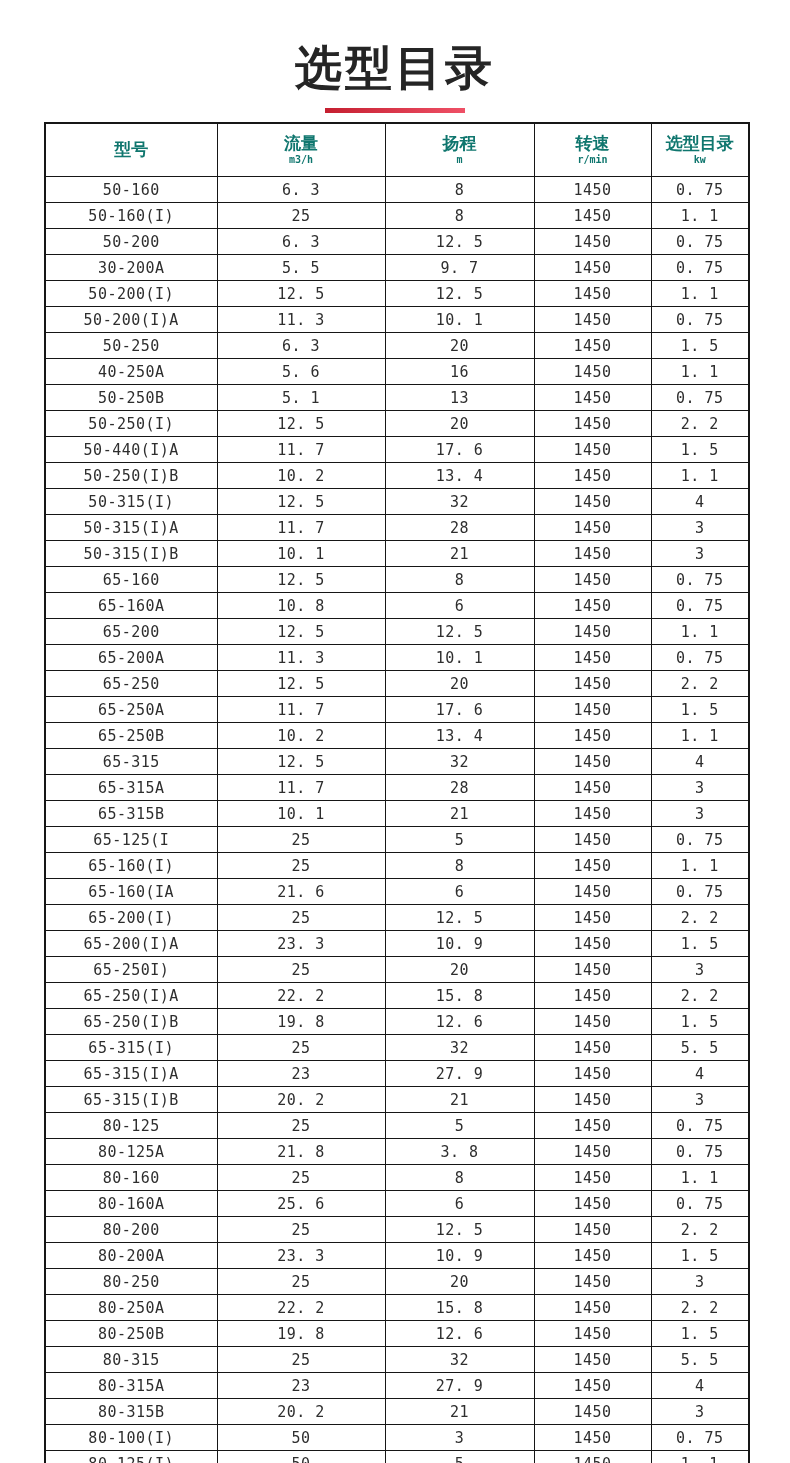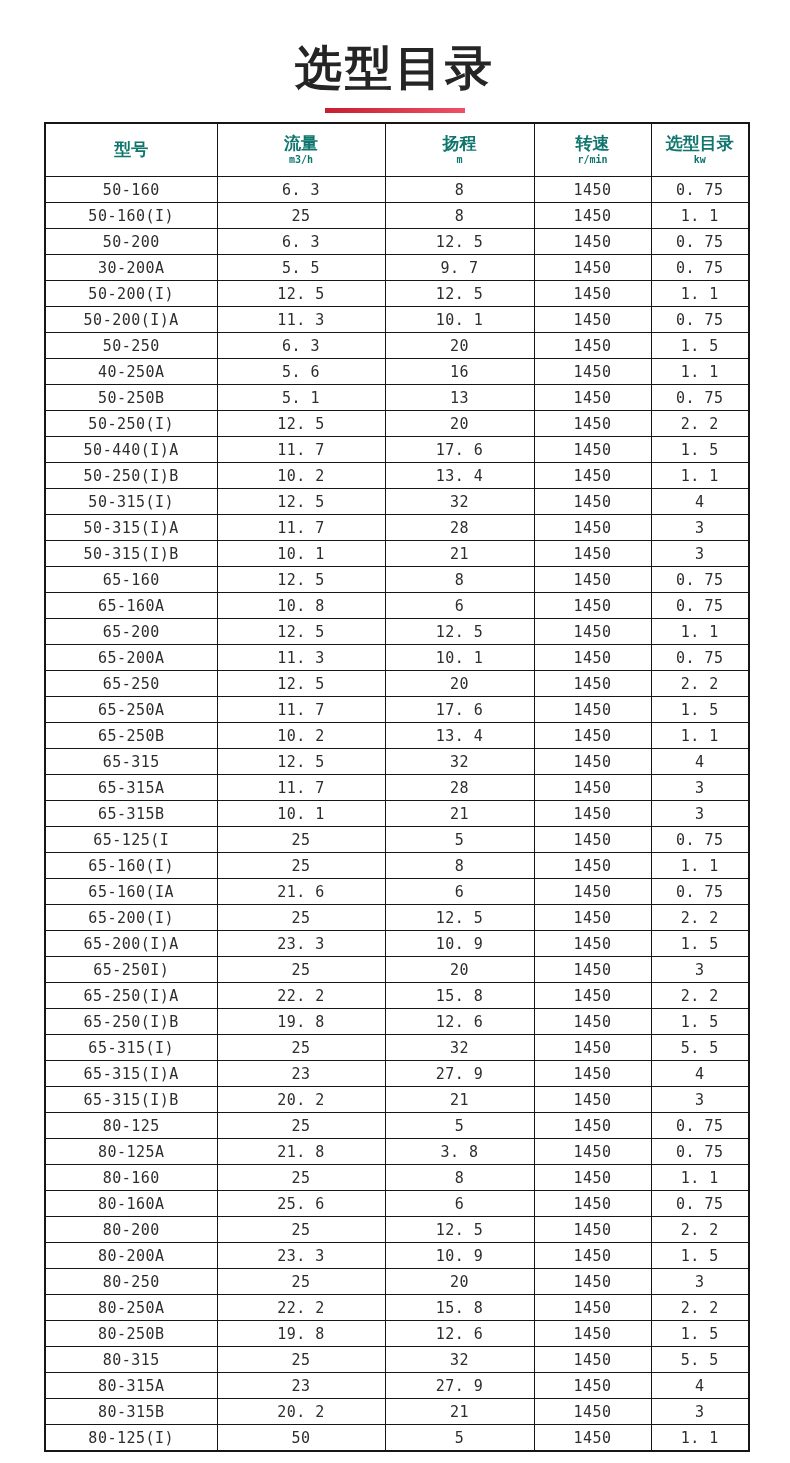--- a/index.html
+++ b/index.html
@@ -454,20 +454,27 @@
       <td>4</td>
     </tr>
         <tr>
       <td>80-315B</td>
       <td>20. 2</td>
       <td>21</td>
       <td>1450</td>
       <td>3</td>
     </tr>
         <tr>
+      <td>80-100(I)</td>
+      <td>50</td>
+      <td>3</td>
+      <td>1450</td>
+      <td>0. 75</td>
+    </tr>
+        <tr>
       <td>80-125(I)</td>
       <td>50</td>
       <td>5</td>
       <td>1450</td>
       <td>1. 1</td>
     </tr>
       </tbody>
   </table>
 
 </div>

